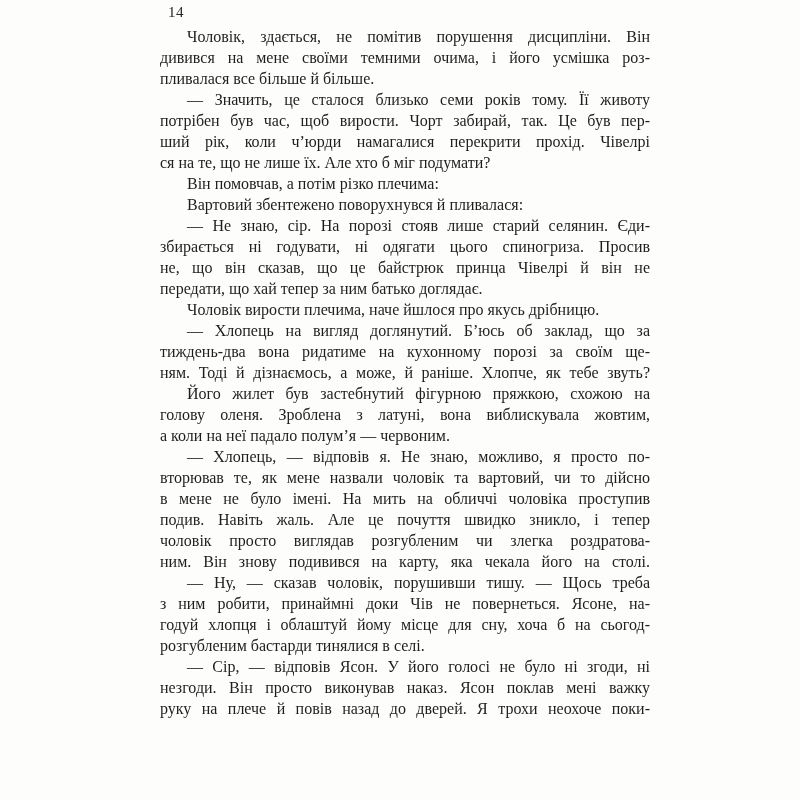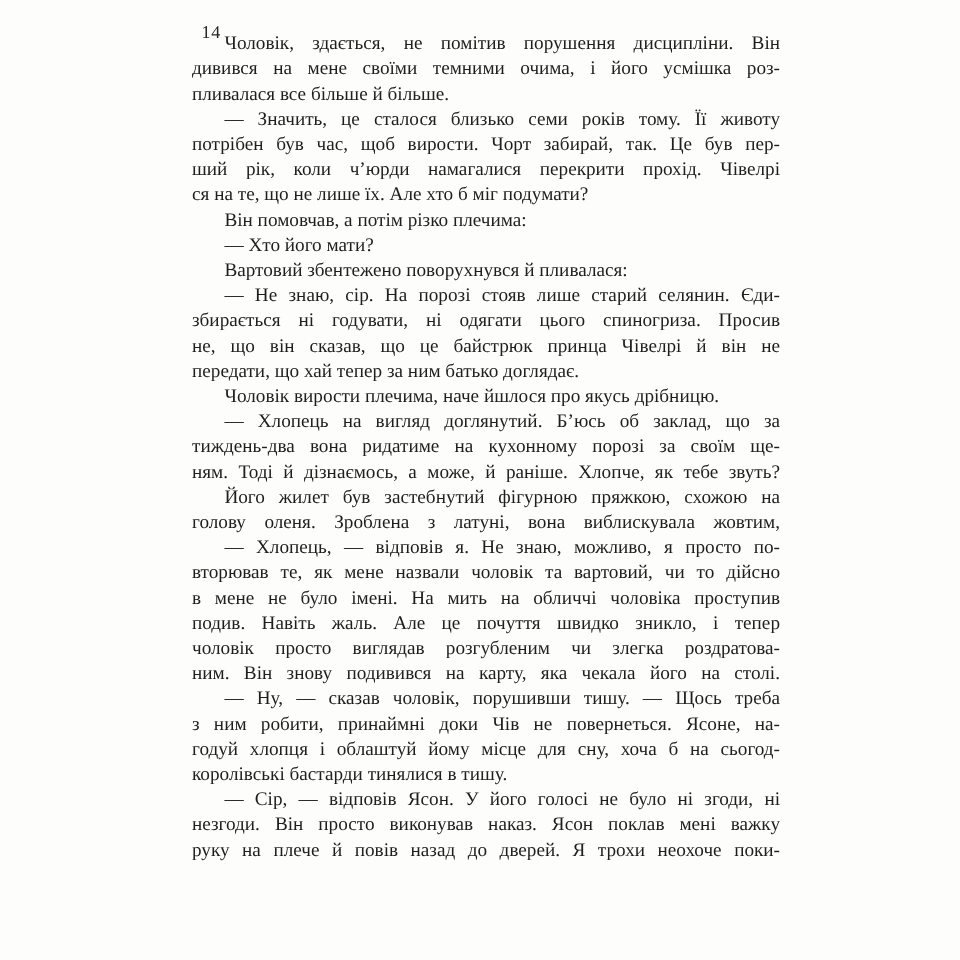--- a/index.html
+++ b/index.html
@@ -8,21 +8,21 @@
     width: 800px;
     height: 800px;
     background: #fdfdfc;
     overflow: hidden;
     font-family: "Liberation Serif", "DejaVu Serif", serif;
     color: #1e1e1e;
   }
   .page-number {
     position: absolute;
     left: 168px;
-    top: 20px;
+    top: 4px;
     font-size: 15px;
     letter-spacing: 0.5px;
     color: #262626;
   }
   .text-column {
     position: absolute;
     left: 160px;
     top: 26px;
     width: 490px;
   }
@@ -57,56 +57,54 @@
       <div class="para">
         <div class="line first">— Значить, це сталося близько семи років тому. Її животу</div>
         <div class="line">потрібен був час, щоб вирости. Чорт забирай, так. Це був пер-</div>
         <div class="line">ший рік, коли ч’юрди намагалися перекрити прохід. Чівелрі</div>
         <div class="line last">ся на те, що не лише їх. Але хто б міг подумати?</div>
       </div>
       <div class="para">
         <div class="line first last">Він помовчав, а потім різко плечима:</div>
       </div>
       <div class="para">
-        <div class="line first last">— Хто його мати?</div>
-      </div>
-      <div class="para">
         <div class="line first last">Вартовий збентежено поворухнувся й пливалася:</div>
       </div>
       <div class="para">
         <div class="line first">— Не знаю, сір. На порозі стояв лише старий селянин. Єди-</div>
         <div class="line">збирається ні годувати, ні одягати цього спиногриза. Просив</div>
         <div class="line">не, що він сказав, що це байстрюк принца Чівелрі й він не</div>
         <div class="line last">передати, що хай тепер за ним батько доглядає.</div>
       </div>
       <div class="para">
         <div class="line first last">Чоловік вирости плечима, наче йшлося про якусь дрібницю.</div>
       </div>
       <div class="para">
         <div class="line first">— Хлопець на вигляд доглянутий. Б’юсь об заклад, що за</div>
         <div class="line">тиждень-два вона ридатиме на кухонному порозі за своїм ще-</div>
         <div class="line">ням. Тоді й дізнаємось, а може, й раніше. Хлопче, як тебе звуть?</div>
       </div>
       <div class="para">
         <div class="line first">Його жилет був застебнутий фігурною пряжкою, схожою на</div>
         <div class="line">голову оленя. Зроблена з латуні, вона виблискувала жовтим,</div>
+        <div class="line last">а коли на неї падало полум’я — червоним.</div>
       </div>
       <div class="para">
         <div class="line first">— Хлопець, — відповів я. Не знаю, можливо, я просто по-</div>
         <div class="line">вторював те, як мене назвали чоловік та вартовий, чи то дійсно</div>
         <div class="line">в мене не було імені. На мить на обличчі чоловіка проступив</div>
         <div class="line">подив. Навіть жаль. Але це почуття швидко зникло, і тепер</div>
         <div class="line">чоловік просто виглядав розгубленим чи злегка роздратова-</div>
         <div class="line">ним. Він знову подивився на карту, яка чекала його на столі.</div>
       </div>
       <div class="para">
         <div class="line first">— Ну, — сказав чоловік, порушивши тишу. — Щось треба</div>
         <div class="line">з ним робити, принаймні доки Чів не повернеться. Ясоне, на-</div>
         <div class="line">годуй хлопця і облаштуй йому місце для сну, хоча б на сьогод-</div>
-        <div class="line last">королівські бастарди тинялися в тишу.</div>
+        <div class="line last">розгубленим бастарди тинялися в селі.</div>
       </div>
       <div class="para">
         <div class="line first">— Сір, — відповів Ясон. У його голосі не було ні згоди, ні</div>
         <div class="line">незгоди. Він просто виконував наказ. Ясон поклав мені важку</div>
         <div class="line">руку на плече й повів назад до дверей. Я трохи неохоче поки-</div>
       </div>
     </div>
 </div>
 
 </body></html>

